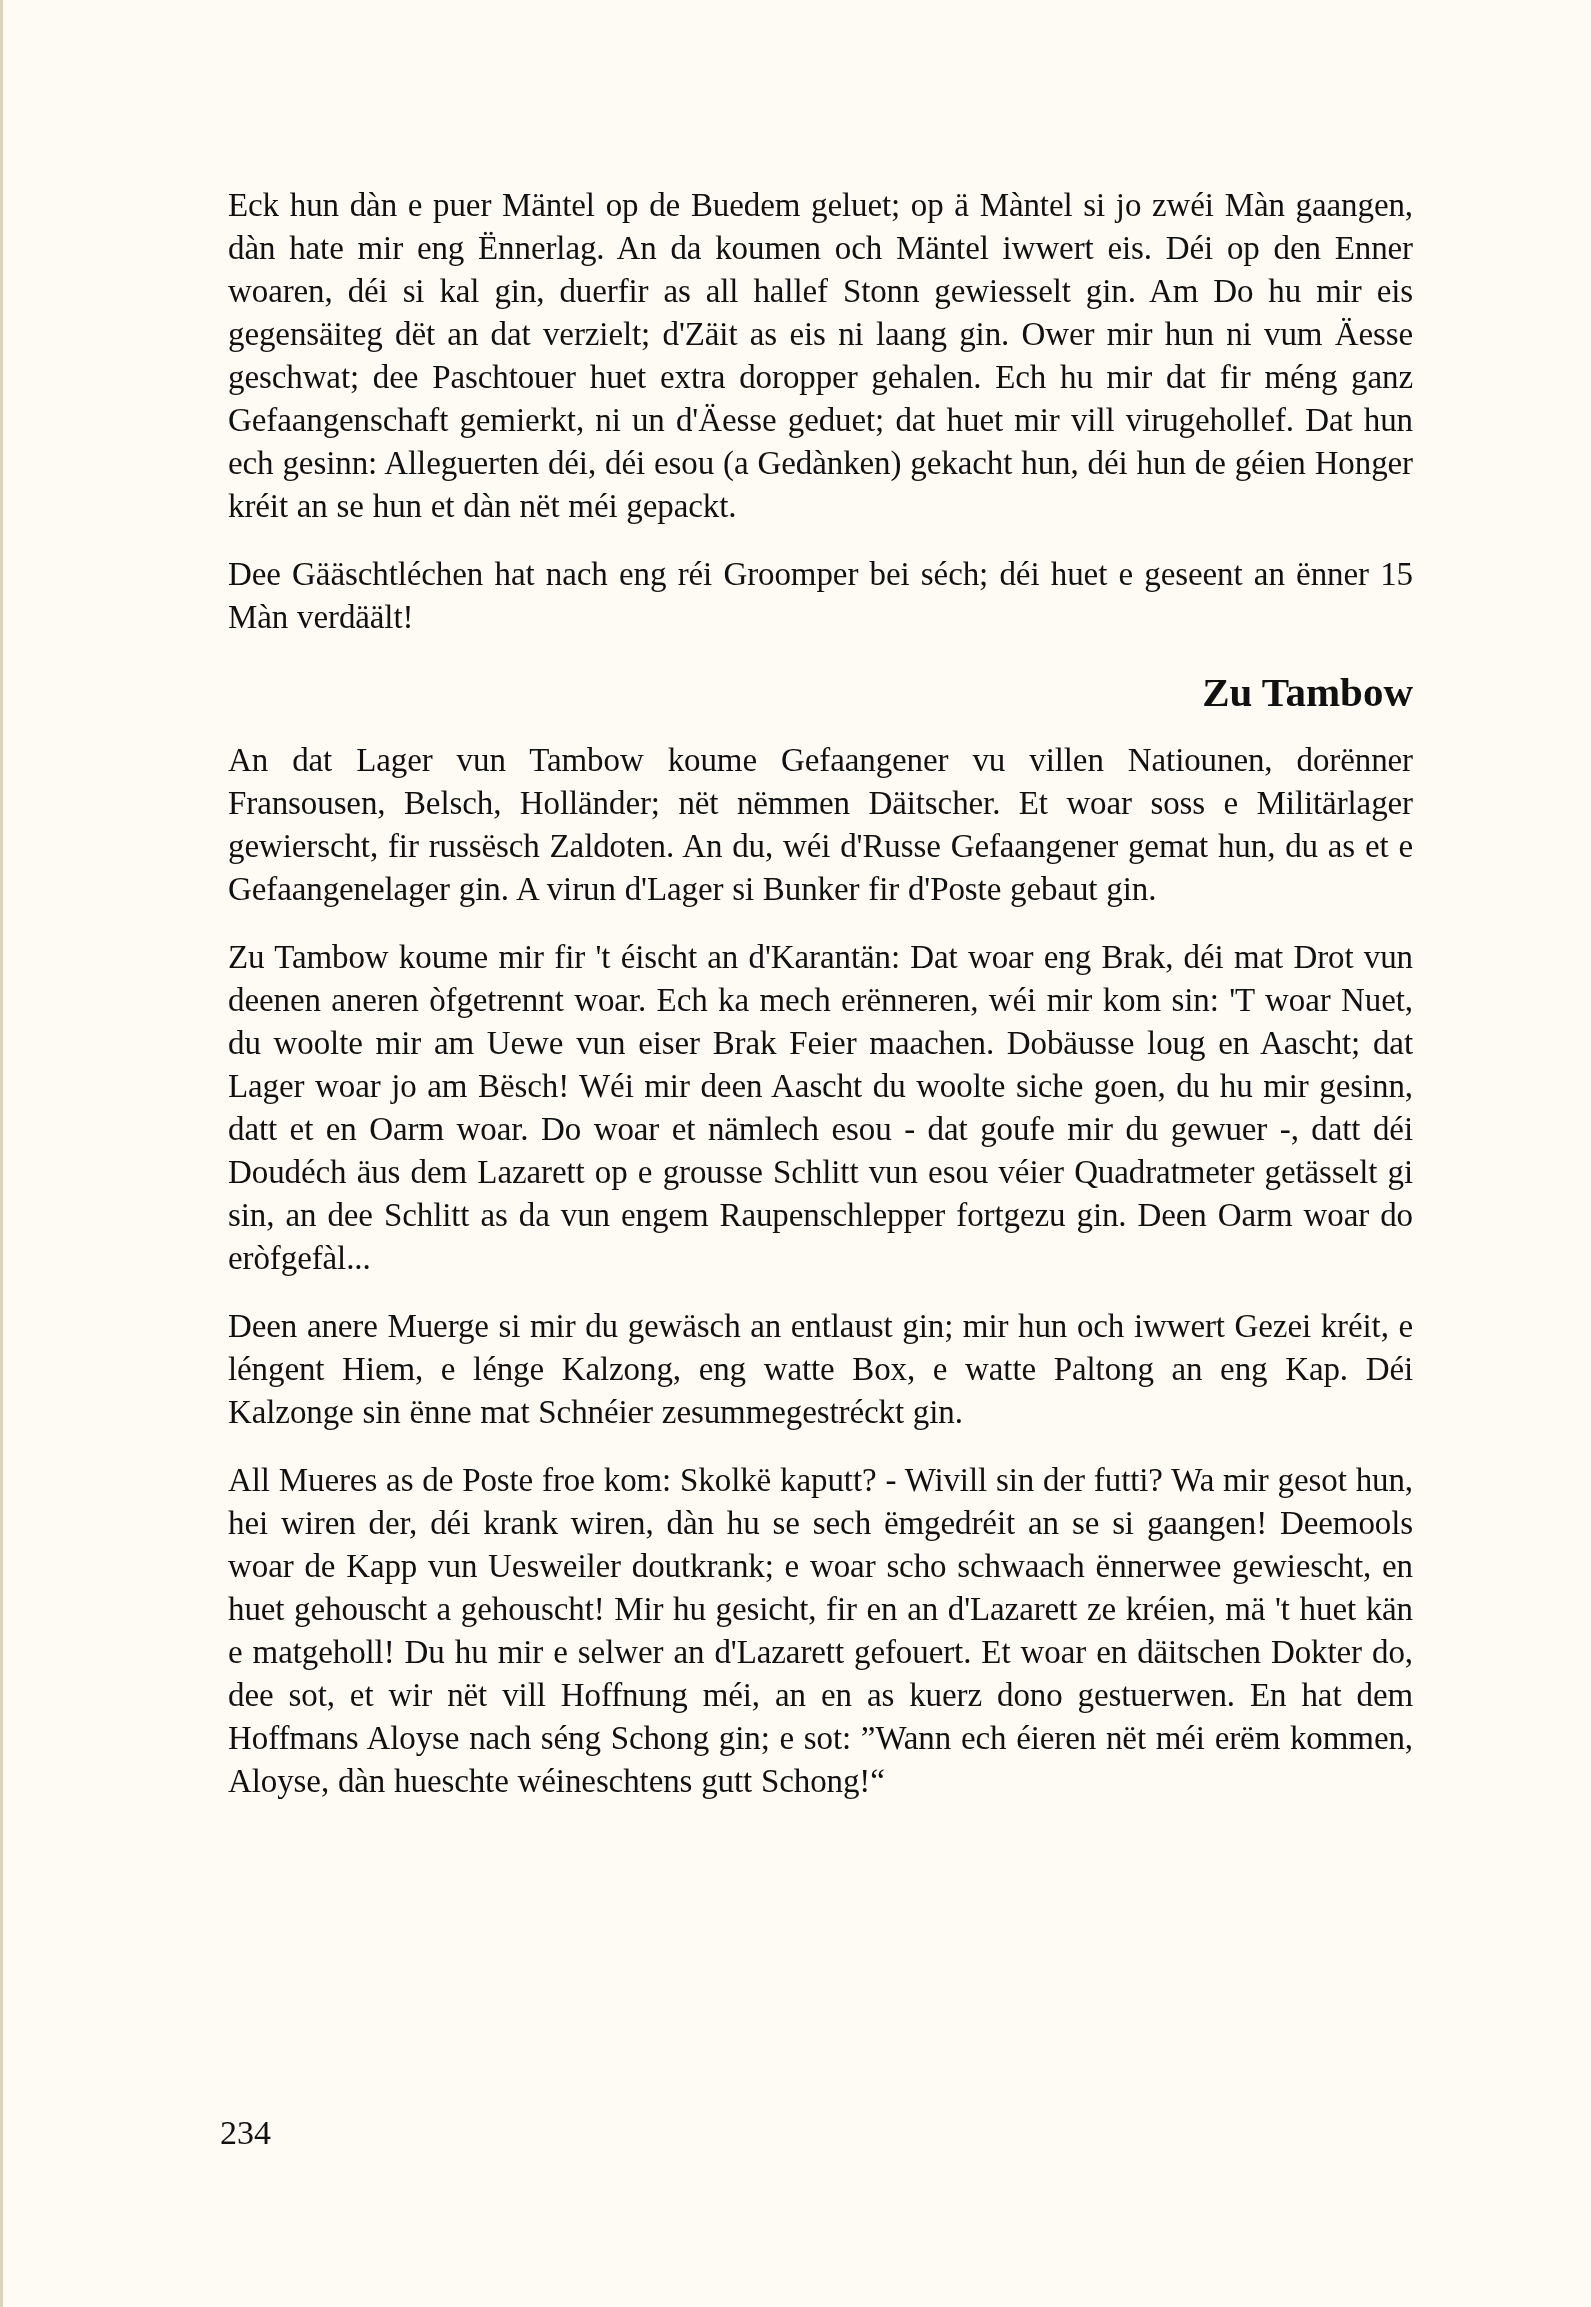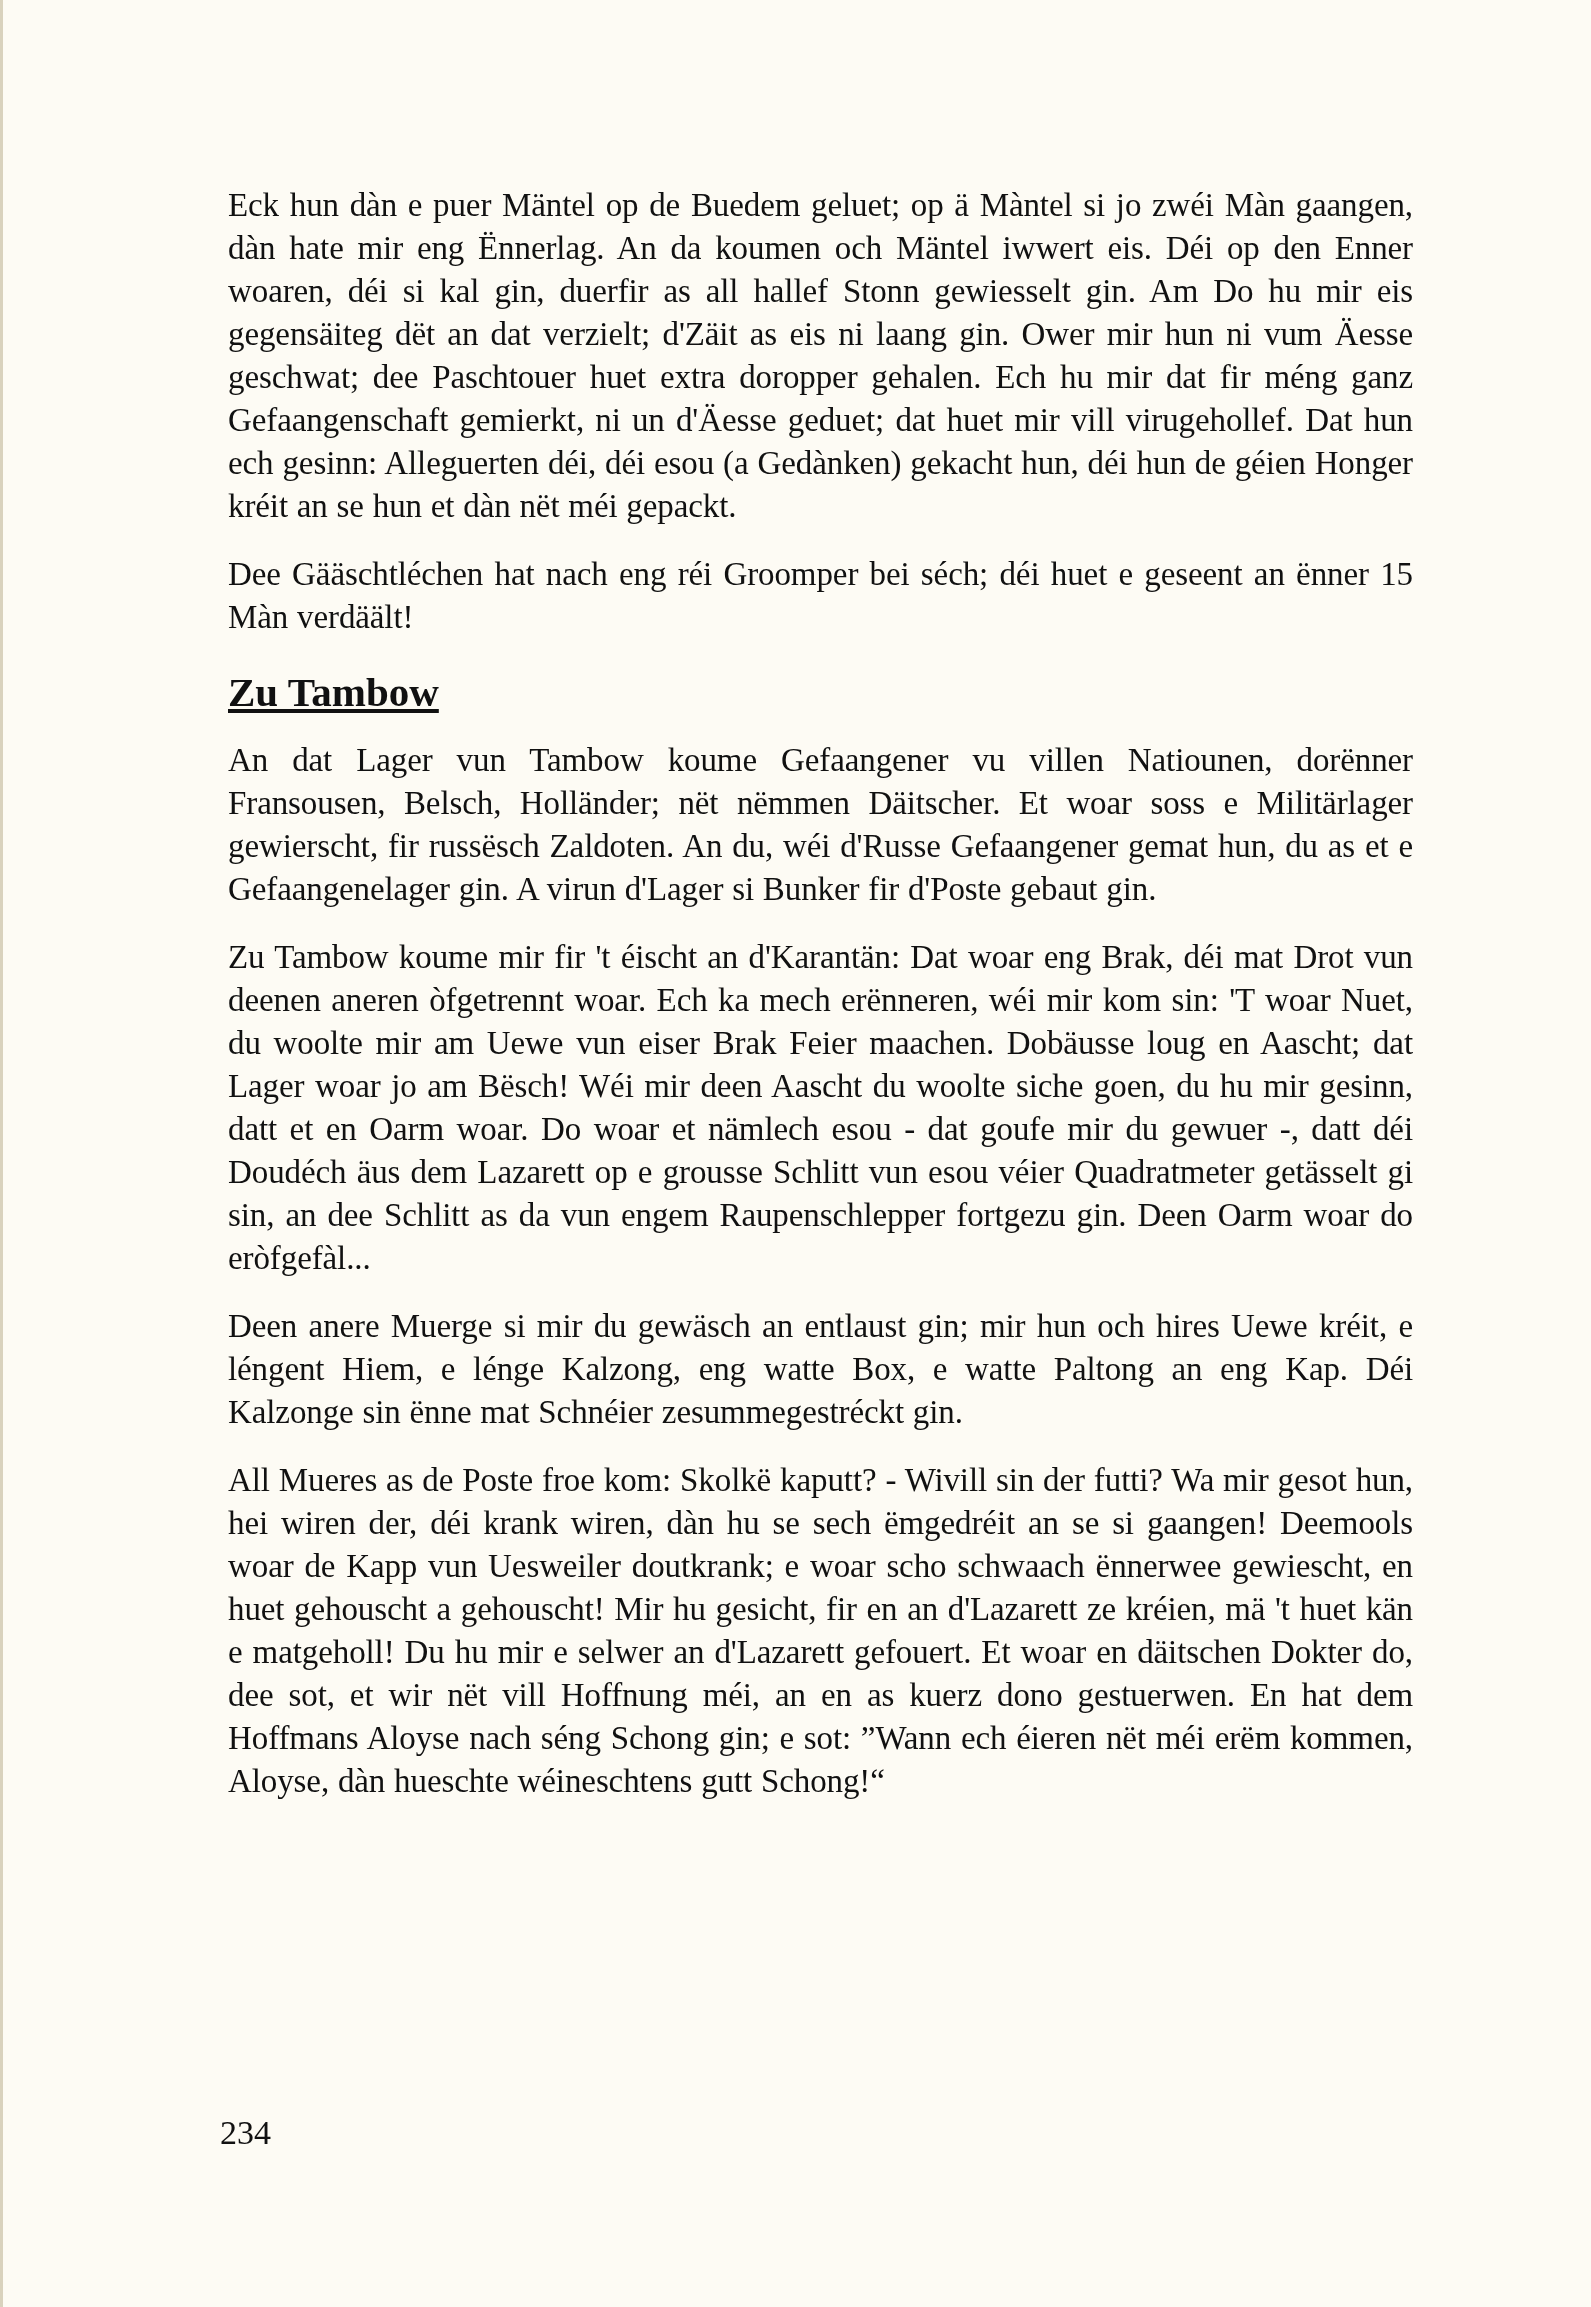--- a/index.html
+++ b/index.html
@@ -32,25 +32,24 @@
       font-size: 33px;
       line-height: 43px;
       text-align: justify;
       text-align-last: left;
       letter-spacing: -0.1px;
       word-spacing: 0.7px;
     }
     .para + .para { margin-top: 25px; }
     .heading {
       margin: 28px 0 22.4px 0;
-      text-align: left;
+      text-align: right;
       font-weight: bold;
       font-size: 41px;
       line-height: 50px;
-      text-decoration: underline;
     }
     .heading + .para { margin-top: 10px; }
     .page-number {
       position: absolute;
       left: 220px;
       top: 2112px;
       font-size: 34px;
       line-height: 42px;
     }
   </style>
@@ -60,18 +59,18 @@
 <div class="page-edge"></div>
 
 <main class="column">
   <p class="para">Eck hun dàn e puer Mäntel op de Buedem geluet; op ä Màntel si jo zwéi Màn gaangen, dàn hate mir eng Ënnerlag. An da koumen och Mäntel iwwert eis. Déi op den Enner woaren, déi si kal gin, duerfir as all hallef Stonn gewiesselt gin. Am Do hu mir eis gegensäiteg dët an dat verzielt; d'Zäit as eis ni laang gin. Ower mir hun ni vum Äesse geschwat; dee Paschtouer huet extra doropper gehalen. Ech hu mir dat fir méng ganz Gefaangenschaft gemierkt, ni un d'Äesse geduet; dat huet mir vill virugehollef. Dat hun ech gesinn: Alleguerten déi, déi esou (a Gedànken) gekacht hun, déi hun de géien Honger kréit an se hun et dàn nët méi gepackt.</p>
   <p class="para">Dee Gääschtléchen hat nach eng réi Groomper bei séch; déi huet e geseent an ënner 15 Màn verdäält!</p>
 
   <h2 class="heading">Zu Tambow</h2>
 
   <p class="para">An dat Lager vun Tambow koume Gefaangener vu villen Natiounen, dorënner Fransousen, Belsch, Holländer; nët nëmmen Däitscher. Et woar soss e Militärlager gewierscht, fir russësch Zaldoten. An du, wéi d'Russe Gefaangener gemat hun, du as et e Gefaangenelager gin. A virun d'Lager si Bunker fir d'Poste gebaut gin.</p>
   <p class="para">Zu Tambow koume mir fir 't éischt an d'Karantän: Dat woar eng Brak, déi mat Drot vun deenen aneren òfgetrennt woar. Ech ka mech erënneren, wéi mir kom sin: 'T woar Nuet, du woolte mir am Uewe vun eiser Brak Feier maachen. Dobäusse loug en Aascht; dat Lager woar jo am Bësch! Wéi mir deen Aascht du woolte siche goen, du hu mir gesinn, datt et en Oarm woar. Do woar et nämlech esou - dat goufe mir du gewuer -, datt déi Doudéch äus dem Lazarett op e grousse Schlitt vun esou véier Quadratmeter getässelt gi sin, an dee Schlitt as da vun engem Raupenschlepper fortgezu gin. Deen Oarm woar do eròfgefàl...</p>
-  <p class="para">Deen anere Muerge si mir du gewäsch an entlaust gin; mir hun och hires Uewe kréit, e léngent Hiem, e lénge Kalzong, eng watte Box, e watte Paltong an eng Kap. Déi Kalzonge sin ënne mat Schnéier zesummegestréckt gin.</p>
+  <p class="para">Deen anere Muerge si mir du gewäsch an entlaust gin; mir hun och iwwert Gezei kréit, e léngent Hiem, e lénge Kalzong, eng watte Box, e watte Paltong an eng Kap. Déi Kalzonge sin ënne mat Schnéier zesummegestréckt gin.</p>
   <p class="para">All Mueres as de Poste froe kom: Skolkë kaputt? - Wivill sin der futti? Wa mir gesot hun, hei wiren der, déi krank wiren, dàn hu se sech ëmgedréit an se si gaangen! Deemools woar de Kapp vun Uesweiler doutkrank; e woar scho schwaach ënnerwee gewiescht, en huet gehouscht a gehouscht! Mir hu gesicht, fir en an d'Lazarett ze kréien, mä 't huet kän e matgeholl! Du hu mir e selwer an d'Lazarett gefouert. Et woar en däitschen Dokter do, dee sot, et wir nët vill Hoffnung méi, an en as kuerz dono gestuerwen. En hat dem Hoffmans Aloyse nach séng Schong gin; e sot: ”Wann ech éieren nët méi erëm kommen, Aloyse, dàn hueschte wéineschtens gutt Schong!“</p>
 </main>
 
 <div class="page-number">234</div>
 
 
 </body></html>

